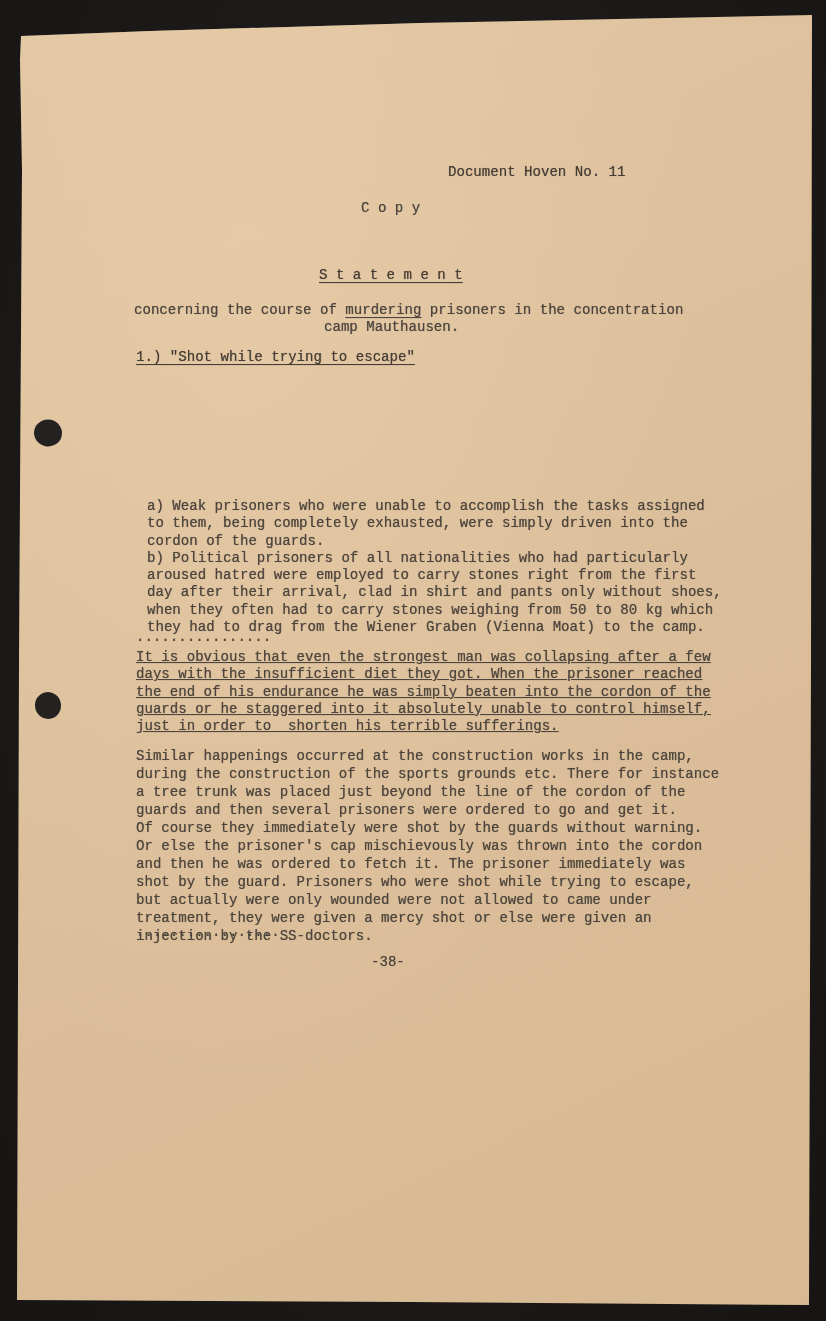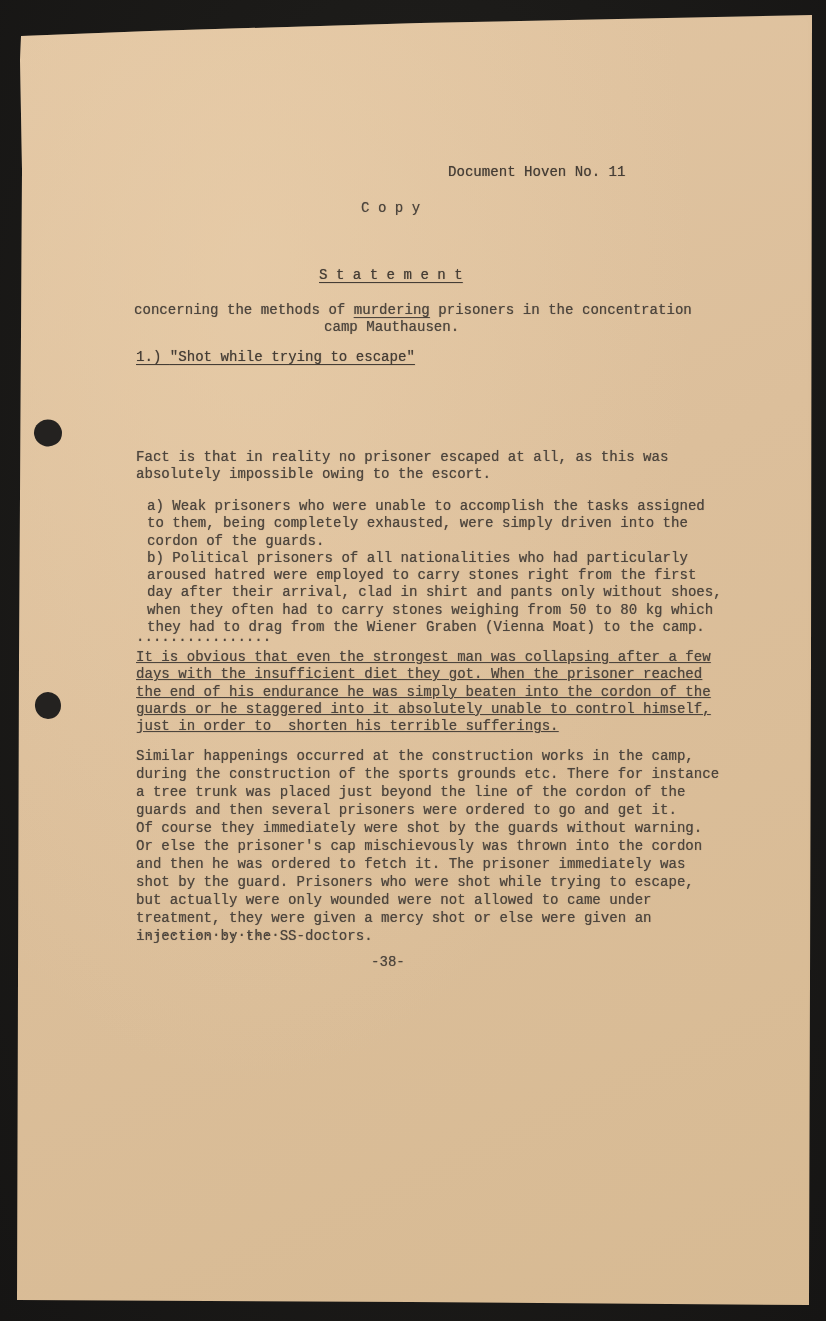--- a/index.html
+++ b/index.html
@@ -65,29 +65,27 @@
   <div class="hole top"></div>
   <div class="hole bottom"></div>
 
   <div class="txt dark" style="left:448px; top:136px;">Document Hoven No. 11</div>
 
   <div class="txt" style="left:361px; top:172px;">C o p y</div>
 
 
   <div class="txt ul dark" style="left:319px; top:239px;">S t a t e m e n t</div>
 
-  <div class="txt" style="left:134px; top:274px;"><span>concerning the methods of </span><span class="ul">murdering</span><span> prisoners in the concentration</span></div>
+  <div class="txt" style="left:134px; top:274px;"><span>concerning the course of </span><span class="ul">murdering</span><span> prisoners in the concentration</span></div>
 
   <div class="txt" style="left:324px; top:291px;">camp Mauthausen.</div>
 
   <div class="txt dark" style="left:136px; top:321px;"><span class="ul">1.) </span><span class="ul">"Shot while trying to escape"</span></div>
 
 
-  <div class="txt" style="left:136px; top:421px;">Fact is that in reality no prisoner escaped at all, as this was
-absolutely impossible owing to the escort.</div>
 
   <div class="txt" style="left:147px; top:470px;">a) Weak prisoners who were unable to accomplish the tasks assigned
 to them, being completely exhausted, were simply driven into the
 cordon of the guards.
 b) Political prisoners of all nationalities who had particularly
 aroused hatred were employed to carry stones right from the first
 day after their arrival, clad in shirt and pants only without shoes,
 when they often had to carry stones weighing from 50 to 80 kg which
 they had to drag from the Wiener Graben (Vienna Moat) to the camp.</div>
 

